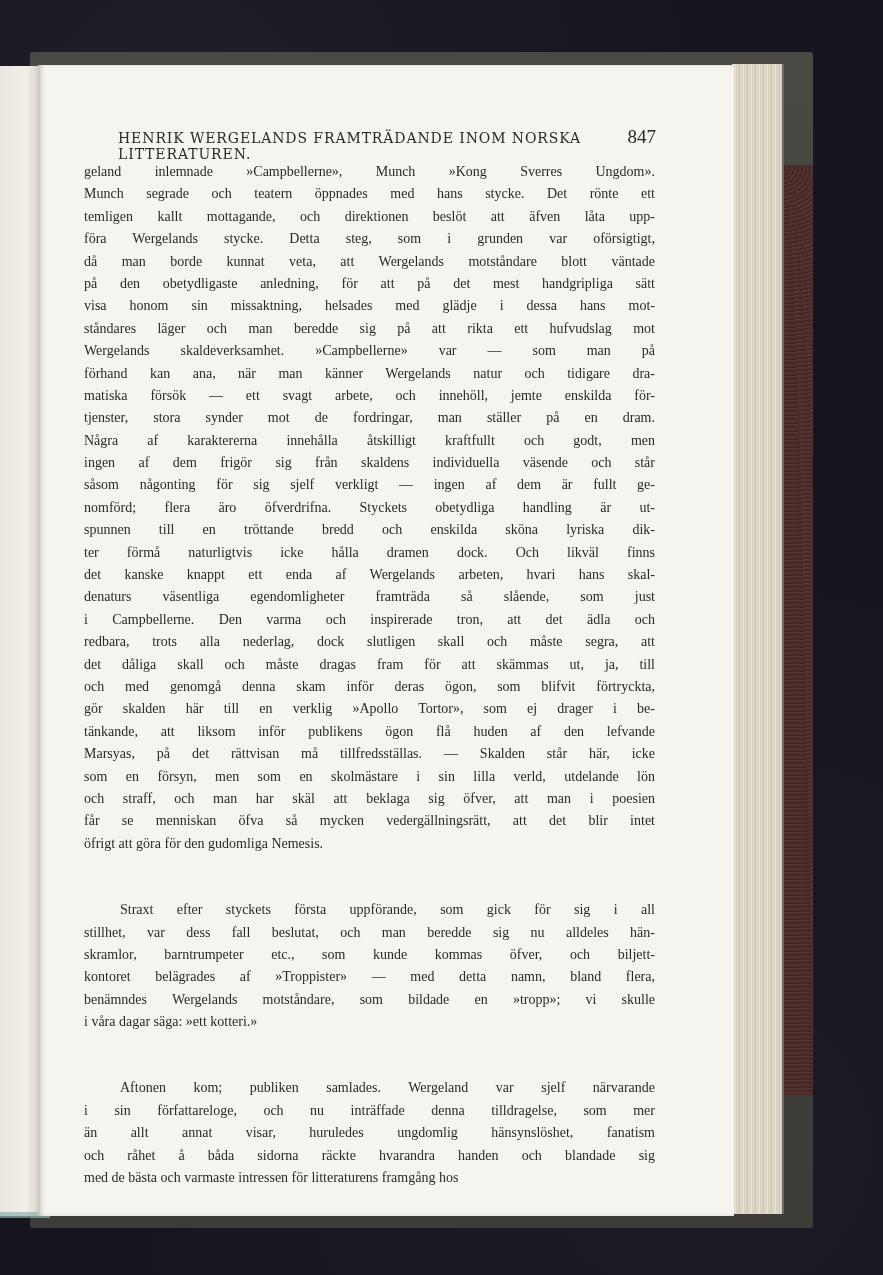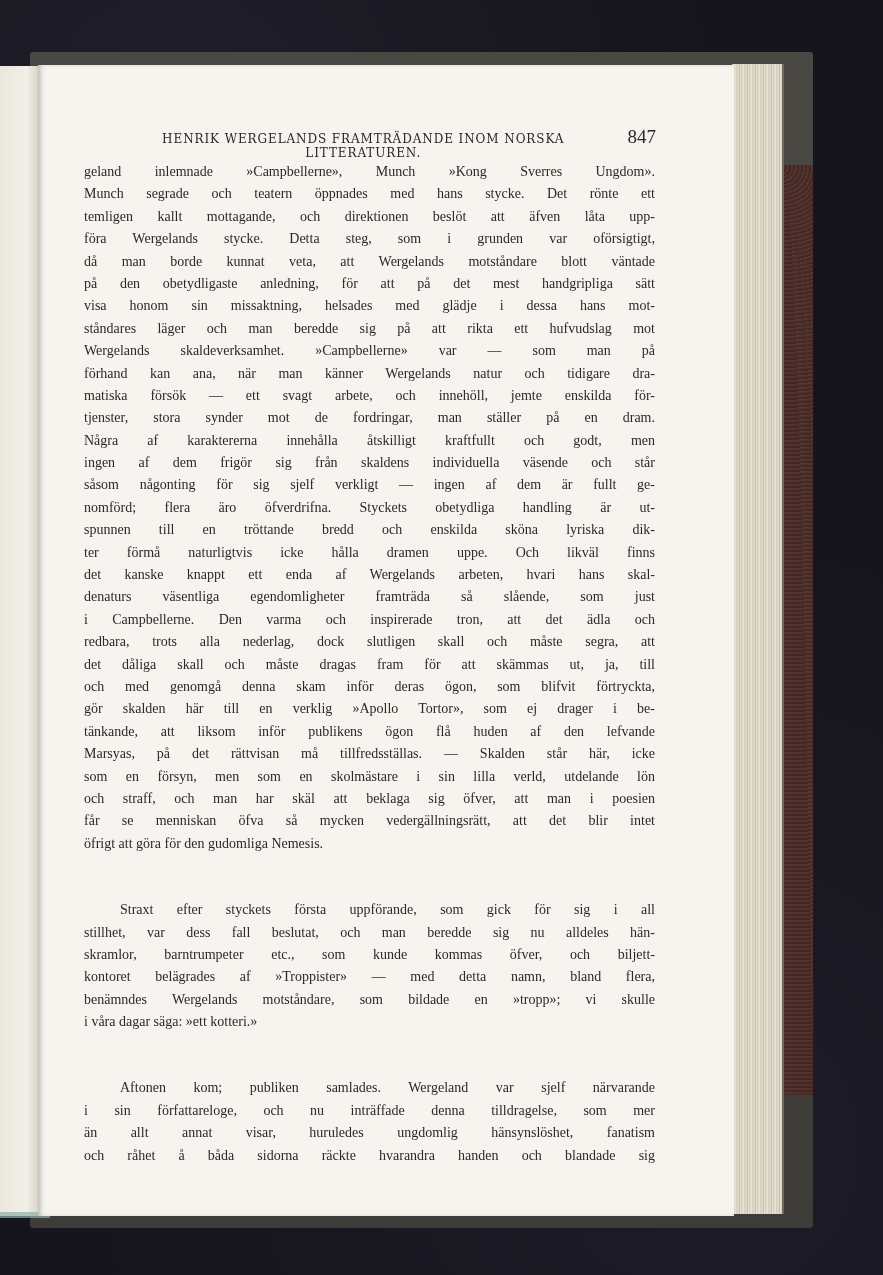--- a/index.html
+++ b/index.html
@@ -82,24 +82,23 @@
       top: 126px;
       width: 578px;
       height: 22px;
       display: flex;
       justify-content: space-between;
       align-items: baseline;
       font-family: "DejaVu Serif", serif;
       color: #2a2826;
     }
     .running-head .title {
-      font-size: 12px;
+      font-size: 14px;
       letter-spacing: 0.9px;
       padding-left: 40px;
-      text-align: center;
     }
     .running-head .folio {
       font-size: 19px;
       font-family: "Liberation Serif", serif;
       margin-left: 19px;
     }
     .body-text {
       position: absolute;
       left: 84px;
       top: 161px;
@@ -151,21 +150,21 @@
         <div class="line">ståndares läger och man beredde sig på att rikta ett hufvudslag mot</div>
         <div class="line">Wergelands skaldeverksamhet. »Campbellerne» var — som man på</div>
         <div class="line">förhand kan ana, när man känner Wergelands natur och tidigare dra-</div>
         <div class="line">matiska försök — ett svagt arbete, och innehöll, jemte enskilda för-</div>
         <div class="line">tjenster, stora synder mot de fordringar, man ställer på en dram.</div>
         <div class="line">Några af karaktererna innehålla åtskilligt kraftfullt och godt, men</div>
         <div class="line">ingen af dem frigör sig från skaldens individuella väsende och står</div>
         <div class="line">såsom någonting för sig sjelf verkligt — ingen af dem är fullt ge-</div>
         <div class="line">nomförd; flera äro öfverdrifna. Styckets obetydliga handling är ut-</div>
         <div class="line">spunnen till en tröttande bredd och enskilda sköna lyriska dik-</div>
-        <div class="line">ter förmå naturligtvis icke hålla dramen uppe. Och likväl finns</div>
+        <div class="line">ter förmå naturligtvis icke hålla dramen dock. Och likväl finns</div>
         <div class="line">det kanske knappt ett enda af Wergelands arbeten, hvari hans skal-</div>
         <div class="line">denaturs väsentliga egendomligheter framträda så slående, som just</div>
         <div class="line">i Campbellerne. Den varma och inspirerade tron, att det ädla och</div>
         <div class="line">redbara, trots alla nederlag, dock slutligen skall och måste segra, att</div>
         <div class="line">det dåliga skall och måste dragas fram för att skämmas ut, ja, till</div>
         <div class="line">och med genomgå denna skam inför deras ögon, som blifvit förtryckta,</div>
         <div class="line">gör skalden här till en verklig »Apollo Tortor», som ej drager i be-</div>
         <div class="line">tänkande, att liksom inför publikens ögon flå huden af den lefvande</div>
         <div class="line">Marsyas, på det rättvisan må tillfredsställas. — Skalden står här, icke</div>
         <div class="line">som en försyn, men som en skolmästare i sin lilla verld, utdelande lön</div>
@@ -179,15 +178,16 @@
         <div class="line">skramlor, barntrumpeter etc., som kunde kommas öfver, och biljett-</div>
         <div class="line">kontoret belägrades af »Troppister» — med detta namn, bland flera,</div>
         <div class="line">benämndes Wergelands motståndare, som bildade en »tropp»; vi skulle</div>
         <div class="line last">i våra dagar säga: »ett kotteri.»</div>
       </div>
       <div>
         <div class="line indent">Aftonen kom; publiken samlades. Wergeland var sjelf närvarande</div>
         <div class="line">i sin författareloge, och nu inträffade denna tilldragelse, som mer</div>
         <div class="line">än allt annat visar, huruledes ungdomlig hänsynslöshet, fanatism</div>
         <div class="line">och råhet å båda sidorna räckte hvarandra handen och blandade sig</div>
+        <div class="line last">med de bästa och varmaste intressen för litteraturens framgång hos</div>
       </div>
     </div>
 </div>
 
 </body></html>

